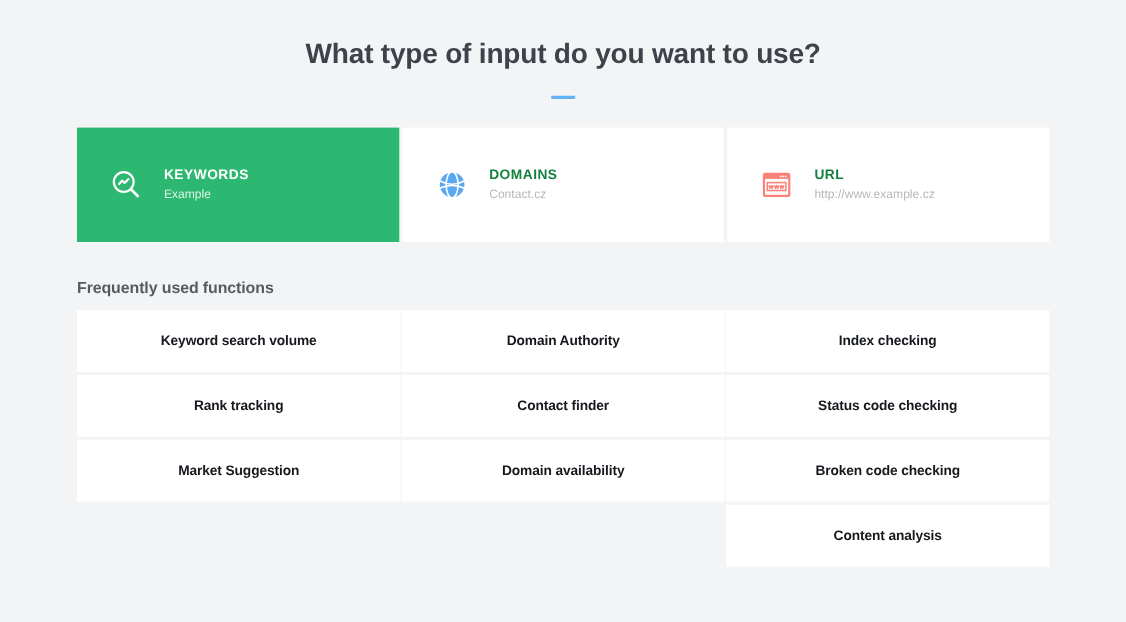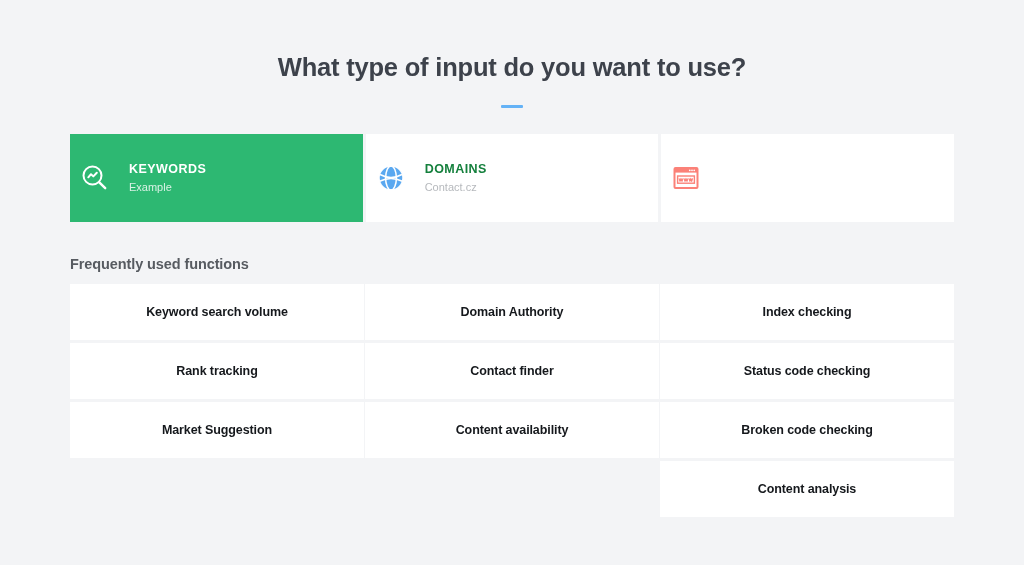--- a/index.html
+++ b/index.html
@@ -18,21 +18,21 @@
   }
 
   .page {
     position: relative;
     width: 1024px;
     height: 565px;
   }
 
   
   .header {
-    padding-top: 52px;
+    padding-top: 34px;
     text-align: center;
   }
 
   .page-title {
     font-size: 25.5px;
     font-weight: bold;
     letter-spacing: -0.2px;
     color: #3d424b;
     line-height: 1.2;
   }
@@ -48,25 +48,25 @@
   
   .cards {
     display: flex;
     gap: 3px;
     width: 884px;
     margin: 26px auto 0 auto;
   }
 
   .card {
     flex: 1 1 0;
-    height: 88px;
+    height: 104px;
     background: #ffffff;
     display: flex;
     align-items: center;
-    padding-left: 8px;
+    padding-left: 28px;
     cursor: pointer;
   }
 
   .card.active {
     background: #2db872;
   }
 
   .card-icon {
     width: 34px;
     height: 34px;
@@ -184,36 +184,40 @@
         <svg width="30" height="30" viewBox="0 0 30 30">
           <rect x="3.5" y="5" width="23" height="20" rx="1" fill="none" stroke="#fb8178" stroke-width="2"></rect>
           <rect x="3.5" y="5" width="23" height="4.6" fill="#fb8178"></rect>
           <circle cx="21" cy="7.3" r="0.85" fill="#ffffff"></circle>
           <circle cx="23.2" cy="7.3" r="0.85" fill="#ffffff"></circle>
           <circle cx="18.8" cy="7.3" r="0.85" fill="#ffffff"></circle>
           <rect x="6.6" y="13" width="16.8" height="7.2" fill="none" stroke="#fb8178" stroke-width="1.4"></rect>
           <path d="M8 15.4 l1 3 l1-3 l1 3 l1-3 M13 15.4 l1 3 l1-3 l1 3 l1-3 M18 15.4 l0.9 3 l0.9-3 l0.9 3 l0.9-3" stroke="#fb8178" stroke-width="1.1" fill="none" stroke-linejoin="round"></path>
         </svg>
       </span>
+      <span class="card-text">
+        <span class="card-title">URL</span>
+        <span class="card-sub">http://www.example.cz</span>
+      </span>
     </div>
 
   </div>
 
   <div class="section-label">Frequently used functions</div>
 
   <div class="fn-grid">
     <div class="fn-col">
       <div class="fn-tile">Keyword search volume</div>
       <div class="fn-tile">Rank tracking</div>
       <div class="fn-tile">Market Suggestion</div>
     </div>
     <div class="fn-col">
       <div class="fn-tile">Domain Authority</div>
       <div class="fn-tile">Contact finder</div>
-      <div class="fn-tile">Content availability</div>
+      <div class="fn-tile">Domain availability</div>
     </div>
     <div class="fn-col">
       <div class="fn-tile">Index checking</div>
       <div class="fn-tile">Status code checking</div>
       <div class="fn-tile">Broken code checking</div>
       <div class="fn-tile">Content analysis</div>
     </div>
   </div>
 
 </div>

